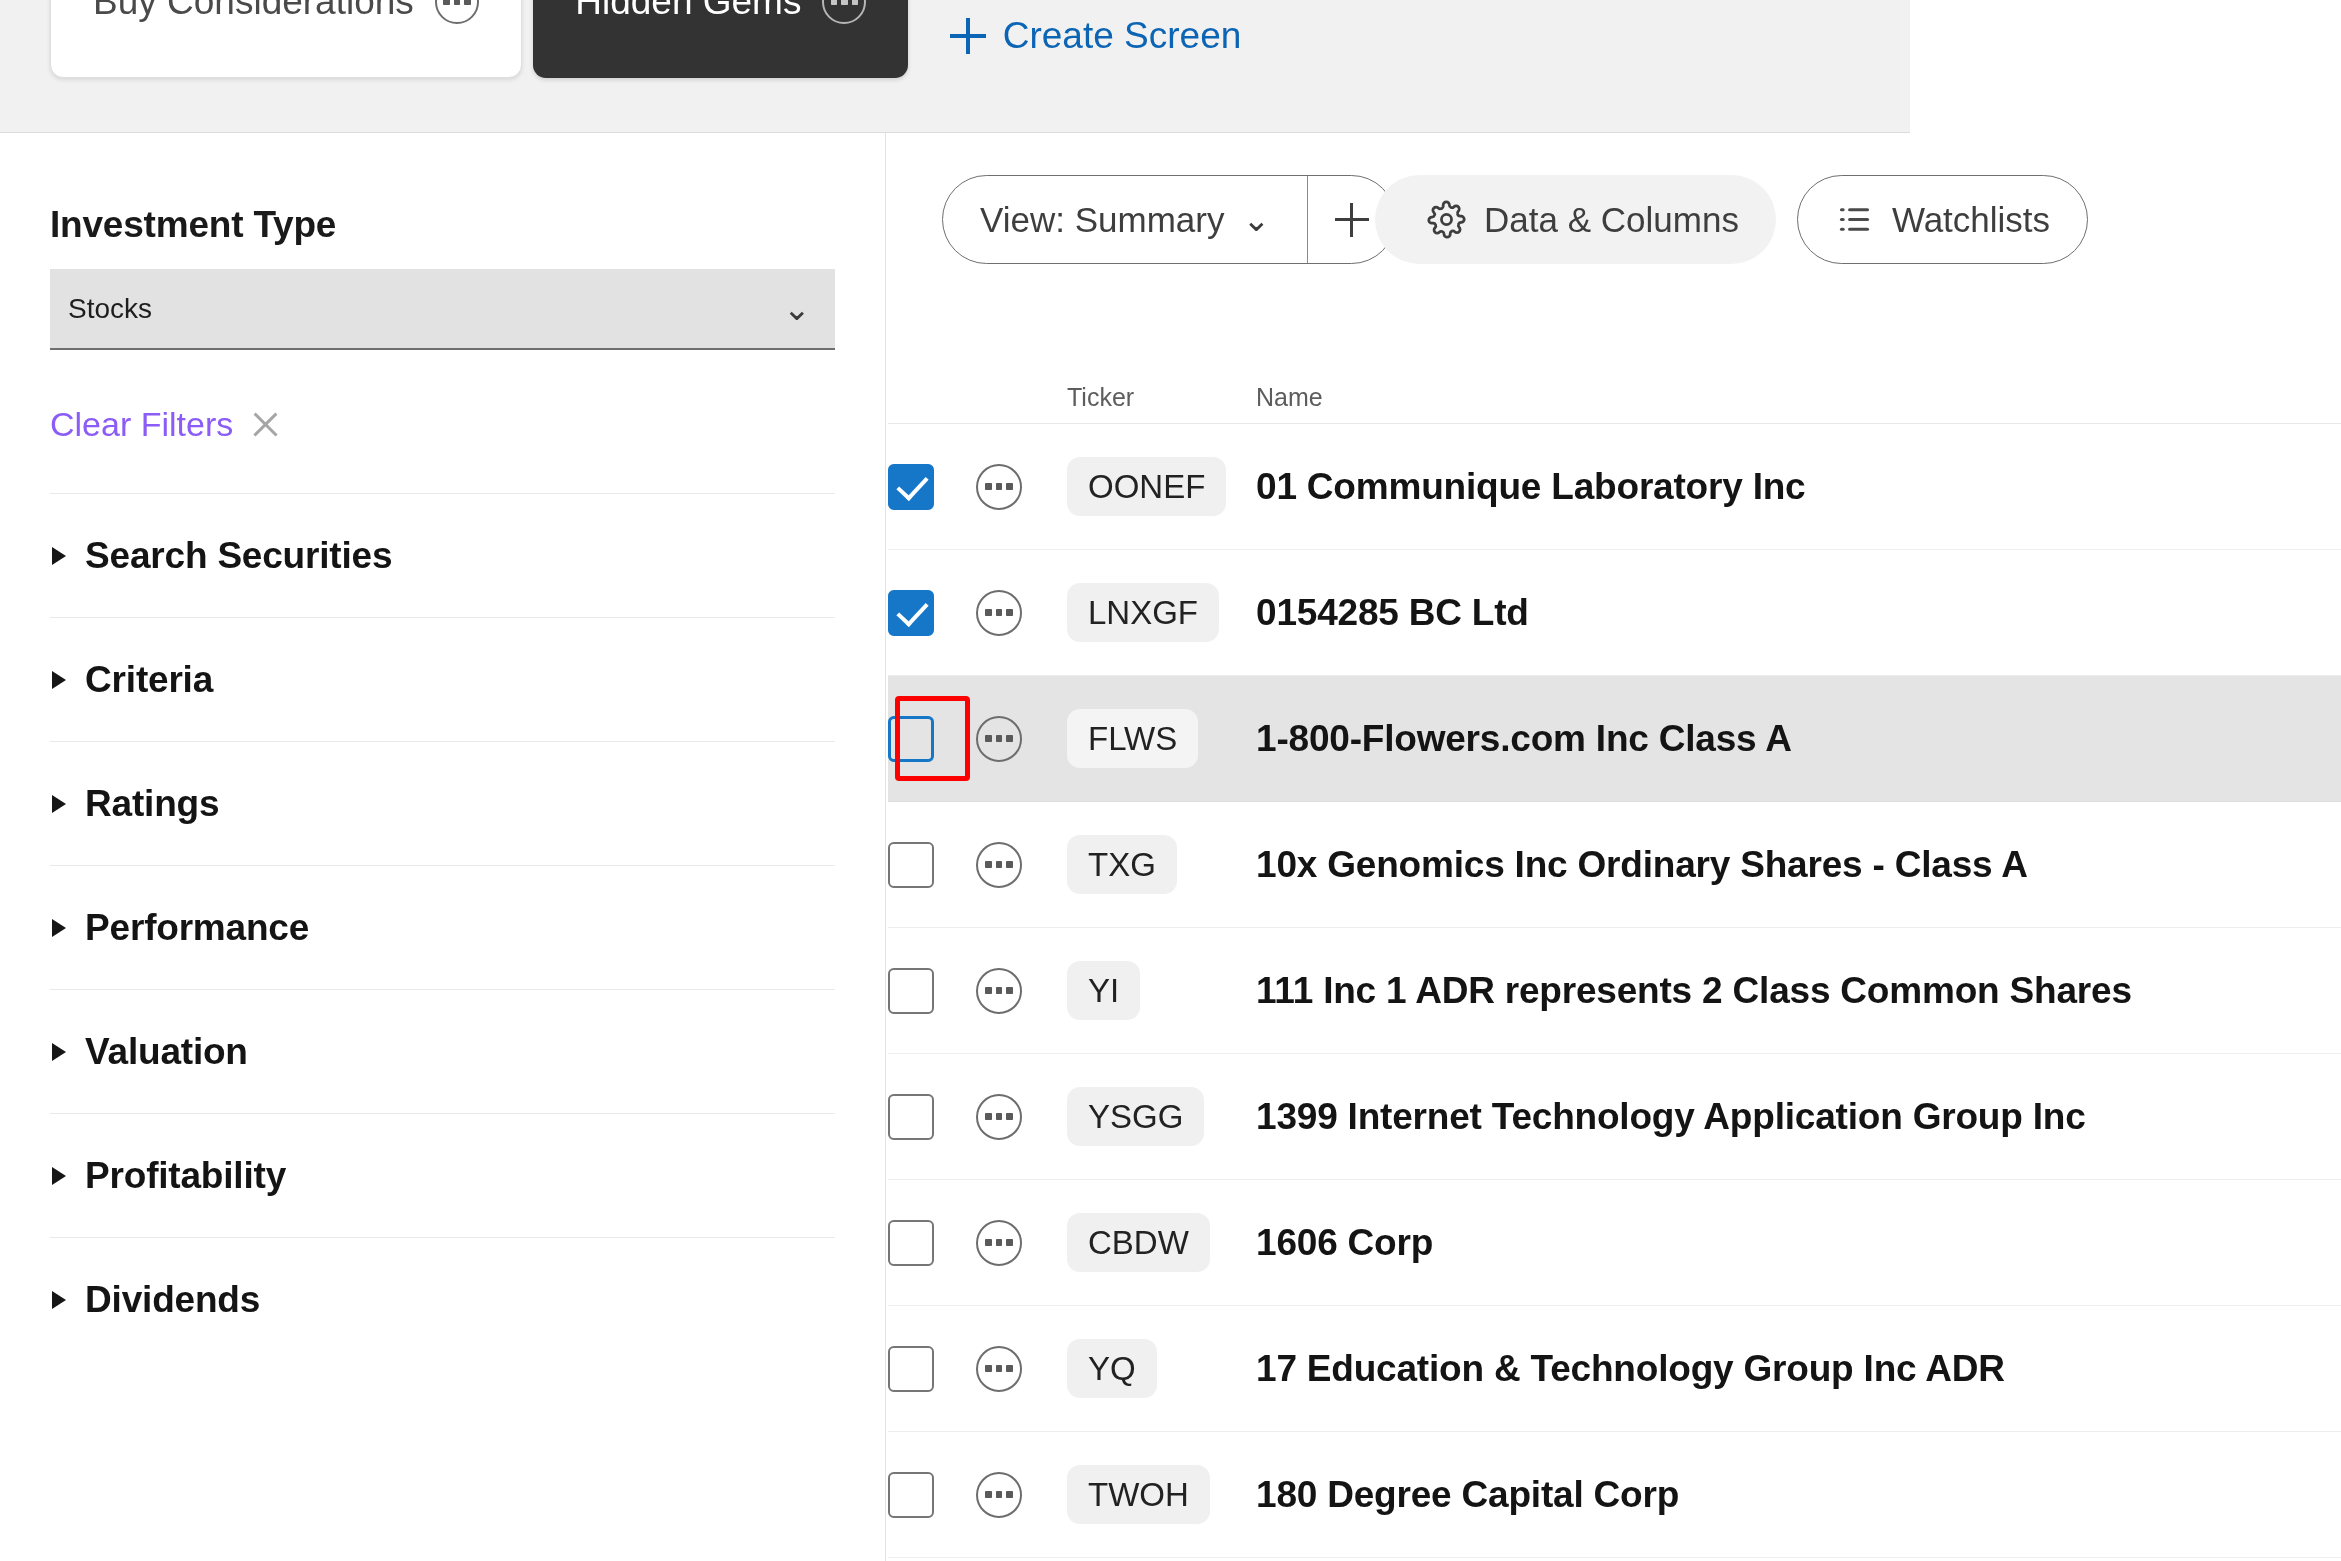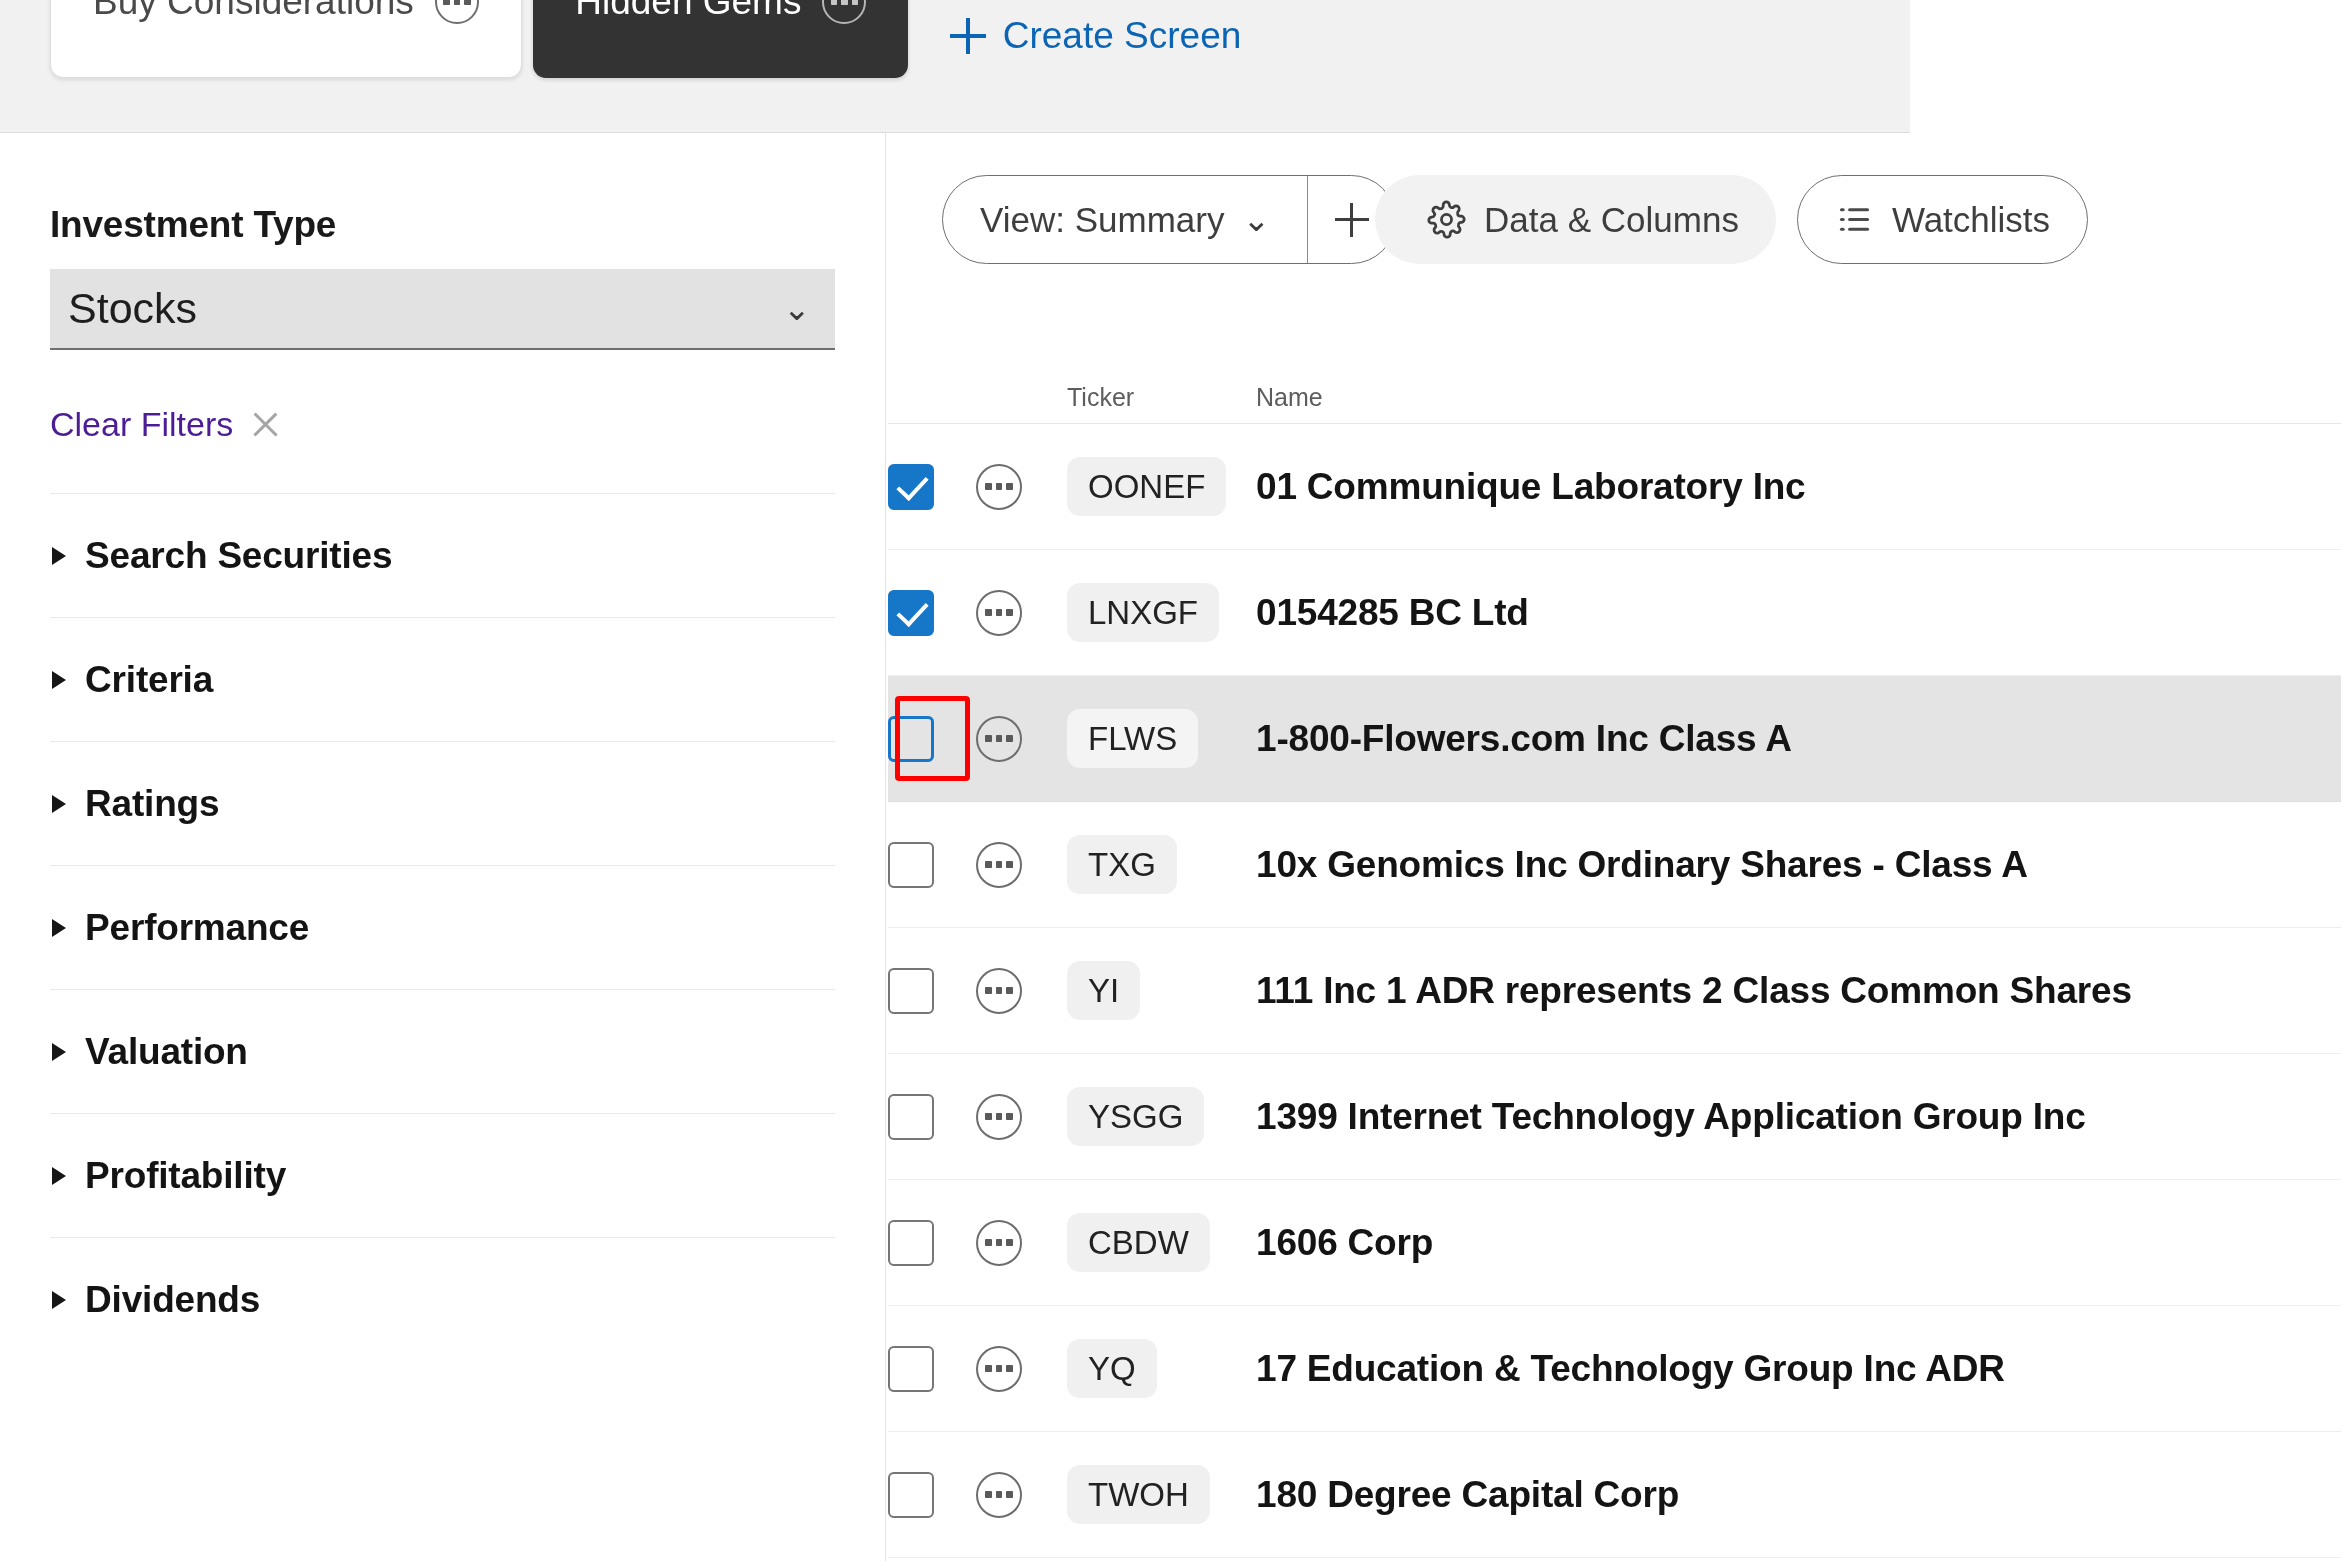--- a/index.html
+++ b/index.html
@@ -135,36 +135,36 @@
     height: 81px;
     background: #e2e2e2;
     border-bottom: 2.4px solid #6f6f6f;
     display: flex;
     align-items: center;
     justify-content: space-between;
     padding: 0 24.4px 0 18px;
     cursor: pointer;
   }
   .sb-select .val {
-    font-size: 43px;
+    font-size: 28px;
     color: #1e1e1e;
   }
   .chev {
     font-size: 33px;
     color: #3b3b3b;
     line-height: 1;
     font-weight: 300;
   }
   .clear-filters {
     margin-top: 55px;
     display: flex;
     align-items: center;
     gap: 18px;
     font-size: 34px;
-    color: #4c1d95;
+    color: #8b5cf6;
     cursor: pointer;
   }
   .x-glyph {
     position: relative;
     width: 28px; height: 28px;
     flex: none;
   }
   .x-glyph::before, .x-glyph::after {
     content: "";
     position: absolute;

